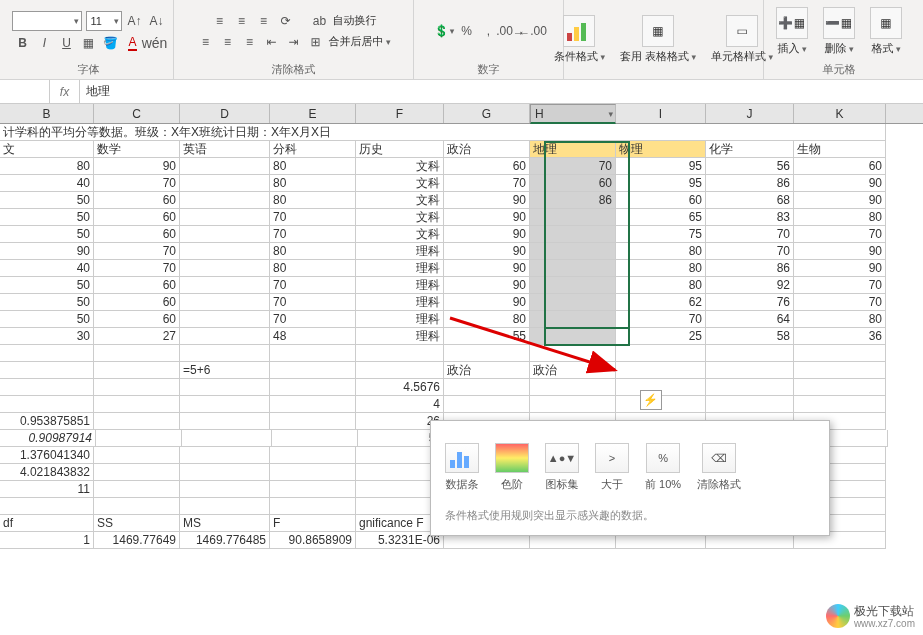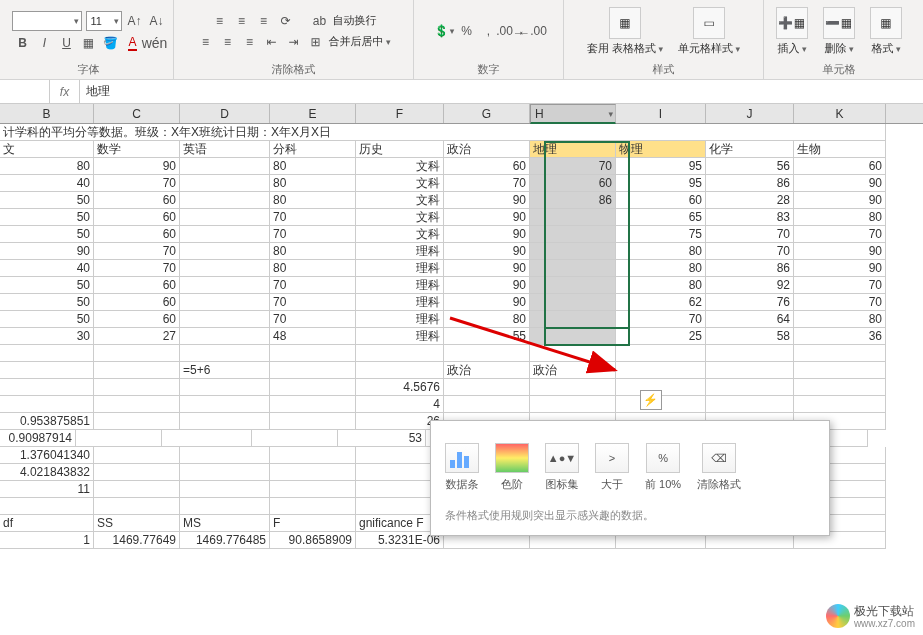--- a/index.html
+++ b/index.html
@@ -128,30 +128,39 @@
         <div class="ico">.00→</div>
         <div class="ico">←.00</div>
       </div>
     </div>
     <div class="rgroup-label">数字</div>
   </div>
 
   <div class="rgroup" style="width:200px;">
     <div class="rgroup-ctrl" style="flex-direction:row;">
       <div class="bigbtn">
+          <div class="bigico">
+            <div class="bars">
+              <i style="height:8px;background:#c44"></i>
+              <i style="height:14px;background:#fc4"></i>
+              <i style="height:18px;background:#5b5"></i>
+            </div>
+          </div>
+          <span class="drop">条件格式</span>
+        </div>
+      <div class="bigbtn">
           <div class="bigico">▦</div>
           <span class="drop">套用
 表格格式</span>
         </div>
       <div class="bigbtn">
           <div class="bigico">▭</div>
           <span class="drop">单元格样式</span>
         </div>
     </div>
-    <div class="rgroup-label">样式</div>
   </div>
 
   <div class="rgroup" style="width:150px;border-right:none;">
     <div class="rgroup-ctrl" style="flex-direction:row;">
       <div class="bigbtn">
           <div class="bigico">➕▦</div>
           <span class="drop">插入</span>
         </div>
       <div class="bigbtn">
           <div class="bigico">➖▦</div>
@@ -227,21 +236,21 @@
       </div>
       <div class="row">
         <div class="cell colB" style="width: 94px;">50</div>
         <div class="cell colC" style="width: 86px;">60</div>
         <div class="cell colD" style="width: 90px;"></div>
         <div class="cell colE left" style="width: 86px;">80</div>
         <div class="cell colF" style="width: 88px;">文科</div>
         <div class="cell colG" style="width: 86px;">90</div>
         <div class="cell colH selcol" style="width: 86px;">86</div>
         <div class="cell colI" style="width: 90px;">60</div>
-        <div class="cell colJ" style="width: 88px;">28</div>
+        <div class="cell colJ" style="width: 88px;">68</div>
         <div class="cell colK" style="width: 92px;">90</div>
       </div>
       <div class="row">
         <div class="cell colB" style="width: 94px;">50</div>
         <div class="cell colC" style="width: 86px;">60</div>
         <div class="cell colD" style="width: 90px;"></div>
         <div class="cell colE left" style="width: 86px;">70</div>
         <div class="cell colF" style="width: 88px;">文科</div>
         <div class="cell colG" style="width: 86px;">90</div>
         <div class="cell colH selcol" style="width: 86px;"></div>
@@ -387,21 +396,21 @@
         <div class="cell colD" style="width: 90px;"></div>
         <div class="cell colE" style="width: 86px;"></div>
         <div class="cell colF" style="width: 88px;">26</div>
         <div class="cell colG" style="width: 86px;"></div>
         <div class="cell colH" style="width: 86px;"></div>
         <div class="cell colI" style="width: 90px;"></div>
         <div class="cell colJ" style="width: 88px;"></div>
         <div class="cell colK" style="width: 92px;"></div>
       </div>
       <div class="row">
-        <div class="cell colB" style="width: 76px;">0.90987914</div>
+        <div class="cell colB" style="width: 96px; font-style: italic;">0.90987914</div>
         <div class="cell colC" style="width: 86px;"></div>
         <div class="cell colD" style="width: 90px;"></div>
         <div class="cell colE" style="width: 86px;"></div>
         <div class="cell colF" style="width: 88px;">53</div>
         <div class="cell colG" style="width: 86px;"></div>
         <div class="cell colH" style="width: 86px;"></div>
         <div class="cell colI" style="width: 90px;"></div>
         <div class="cell colJ" style="width: 88px;"></div>
         <div class="cell colK" style="width: 92px;"></div>
       </div>

